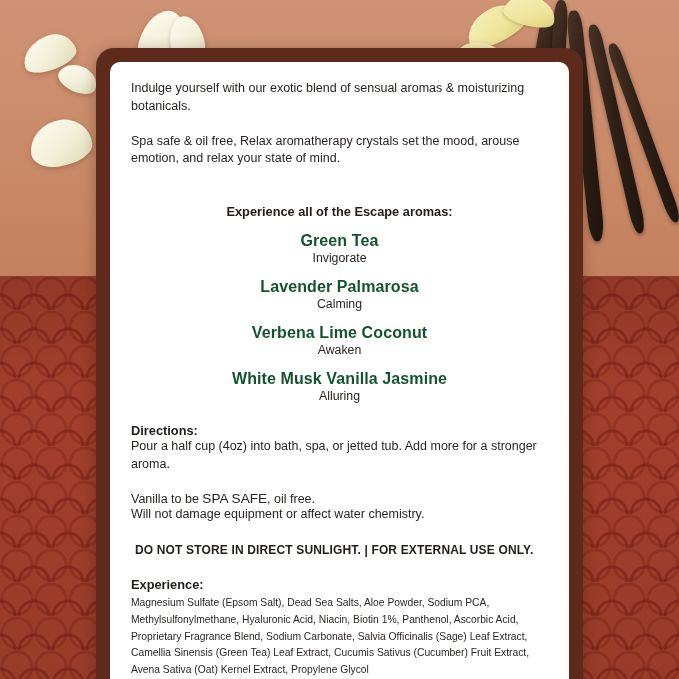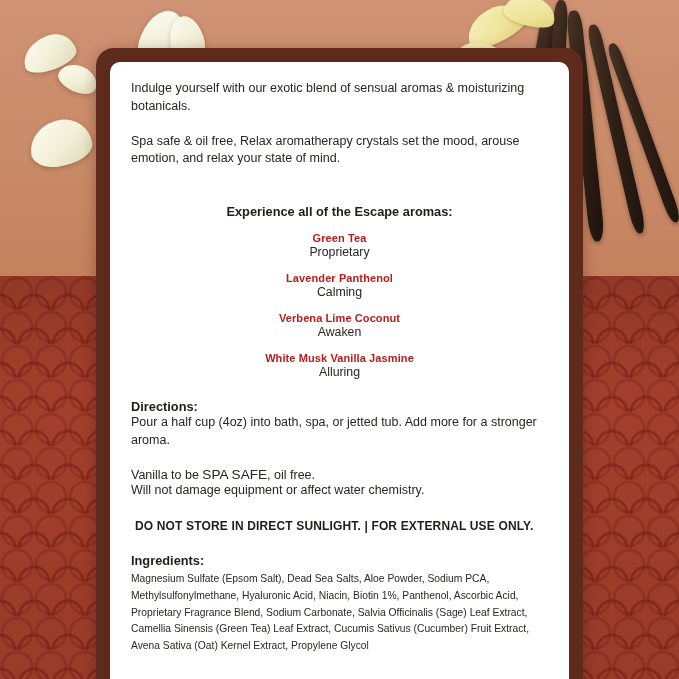--- a/index.html
+++ b/index.html
@@ -138,23 +138,23 @@
     font-size: 12.8px;
     font-weight: bold;
     color: #221d1a;
     margin-top: 16px;
   }
   .aroma {
     text-align: center;
     margin-top: 13px;
   }
   .aroma-name {
-    font-size: 11px;
-    font-weight: bold;
-    color: #b91c1c;
+    font-size: 16px;
+    font-weight: bold;
+    color: #14532d;
     letter-spacing: 0.1px;
   }
   .aroma-sub {
     font-size: 12.3px;
     color: #2a2522;
     margin-top: 1px;
   }
 
   .section-label {
     font-size: 12.8px;
@@ -223,24 +223,24 @@
 
       <p class="body-text">Indulge yourself with our exotic blend of sensual aromas &amp; moisturizing botanicals.</p>
       <div class="gap-md"></div>
       <p class="body-text">Spa safe &amp; oil free, Relax aromatherapy crystals set the mood, arouse emotion, and relax your state of mind.</p>
 
       <div class="gap-lg"></div>
       <p class="aromas-heading">Experience all of the Escape aromas:</p>
 
       <div class="aroma">
         <div class="aroma-name">Green  Tea</div>
-        <div class="aroma-sub">Proprietary</div>
-      </div>
-      <div class="aroma">
-        <div class="aroma-name">Lavender Panthenol</div>
+        <div class="aroma-sub">Invigorate</div>
+      </div>
+      <div class="aroma">
+        <div class="aroma-name">Lavender Palmarosa</div>
         <div class="aroma-sub">Calming</div>
       </div>
       <div class="aroma">
         <div class="aroma-name">Verbena Lime Coconut</div>
         <div class="aroma-sub">Awaken</div>
       </div>
       <div class="aroma">
         <div class="aroma-name">White Musk Vanilla Jasmine</div>
         <div class="aroma-sub">Alluring</div>
       </div>
@@ -250,19 +250,19 @@
       <p class="body-text">Pour a half cup (4oz) into bath, spa, or jetted tub. Add more for a stronger aroma.</p>
 
       <div class="gap-md"></div>
       <p class="spa-line"><span>Vanilla to be </span><span class="spa-strong">SPA SAFE</span><span>, oil free.</span></p>
       <p class="body-text">Will not damage equipment or affect water chemistry.</p>
 
       <div class="gap-lg"></div>
       <p class="warning">DO NOT STORE IN DIRECT SUNLIGHT.  |  FOR EXTERNAL USE ONLY.</p>
 
       <div class="gap-lg"></div>
-      <p class="section-label">Ingredients:</p>
+      <p class="section-label">Experience:</p>
       <p class="ingredients-body">Magnesium Sulfate (Epsom Salt), Dead Sea Salts, Aloe Powder, Sodium PCA, Methylsulfonylmethane, Hyaluronic Acid, Niacin, Biotin 1%, Panthenol, Ascorbic Acid, Proprietary Fragrance Blend, Sodium Carbonate, Salvia Officinalis (Sage) Leaf Extract, Camellia Sinensis (Green Tea) Leaf Extract, Cucumis Sativus (Cucumber) Fruit Extract, Avena Sativa (Oat) Kernel Extract, Propylene Glycol</p>
 
     </div>
   </div>
 
 </div>
 
 </body></html>

